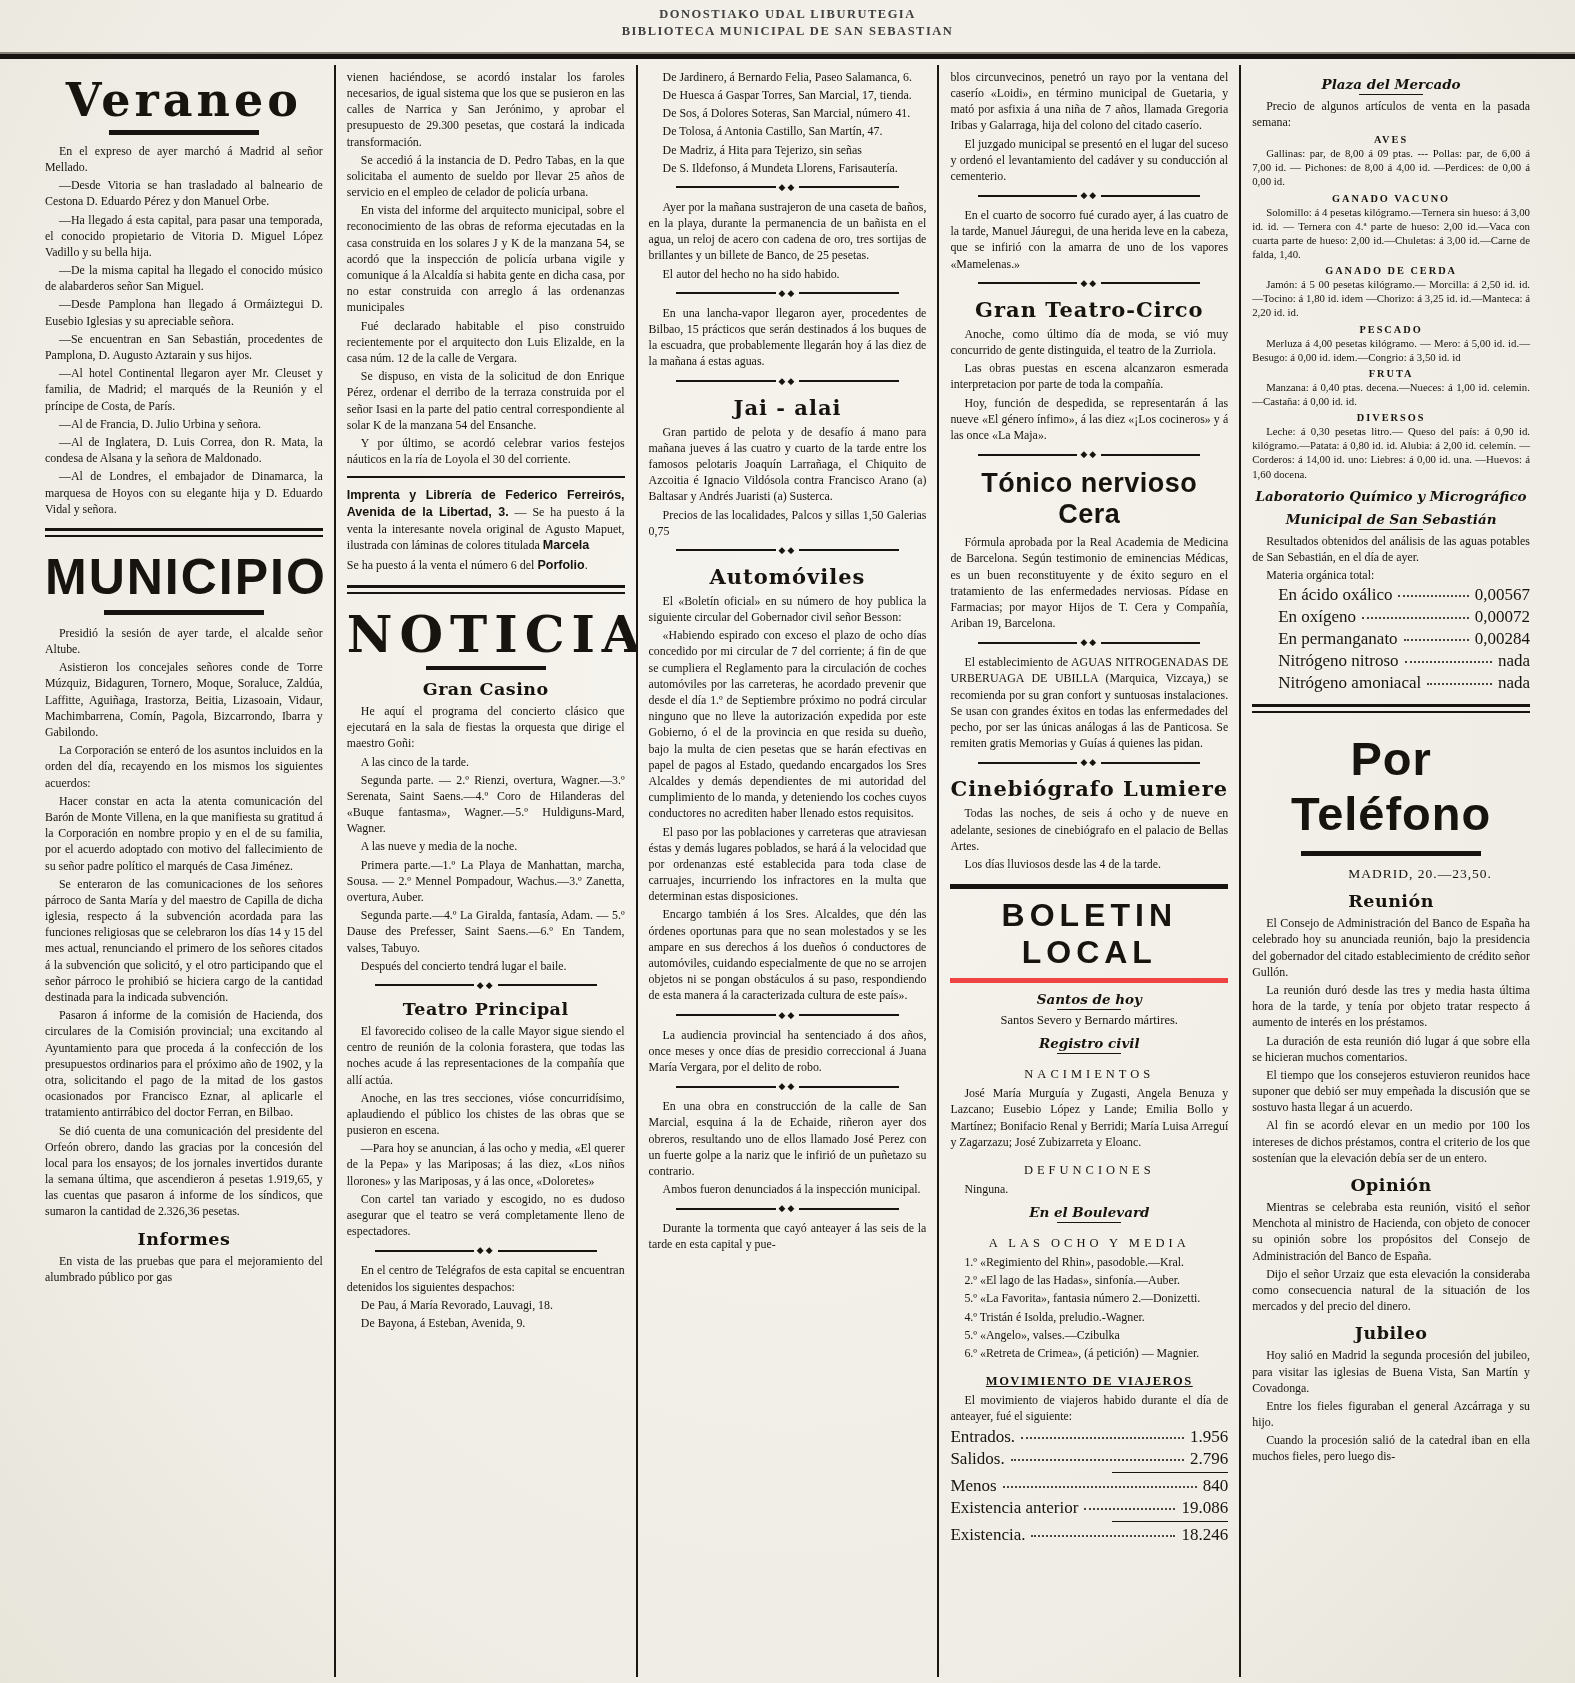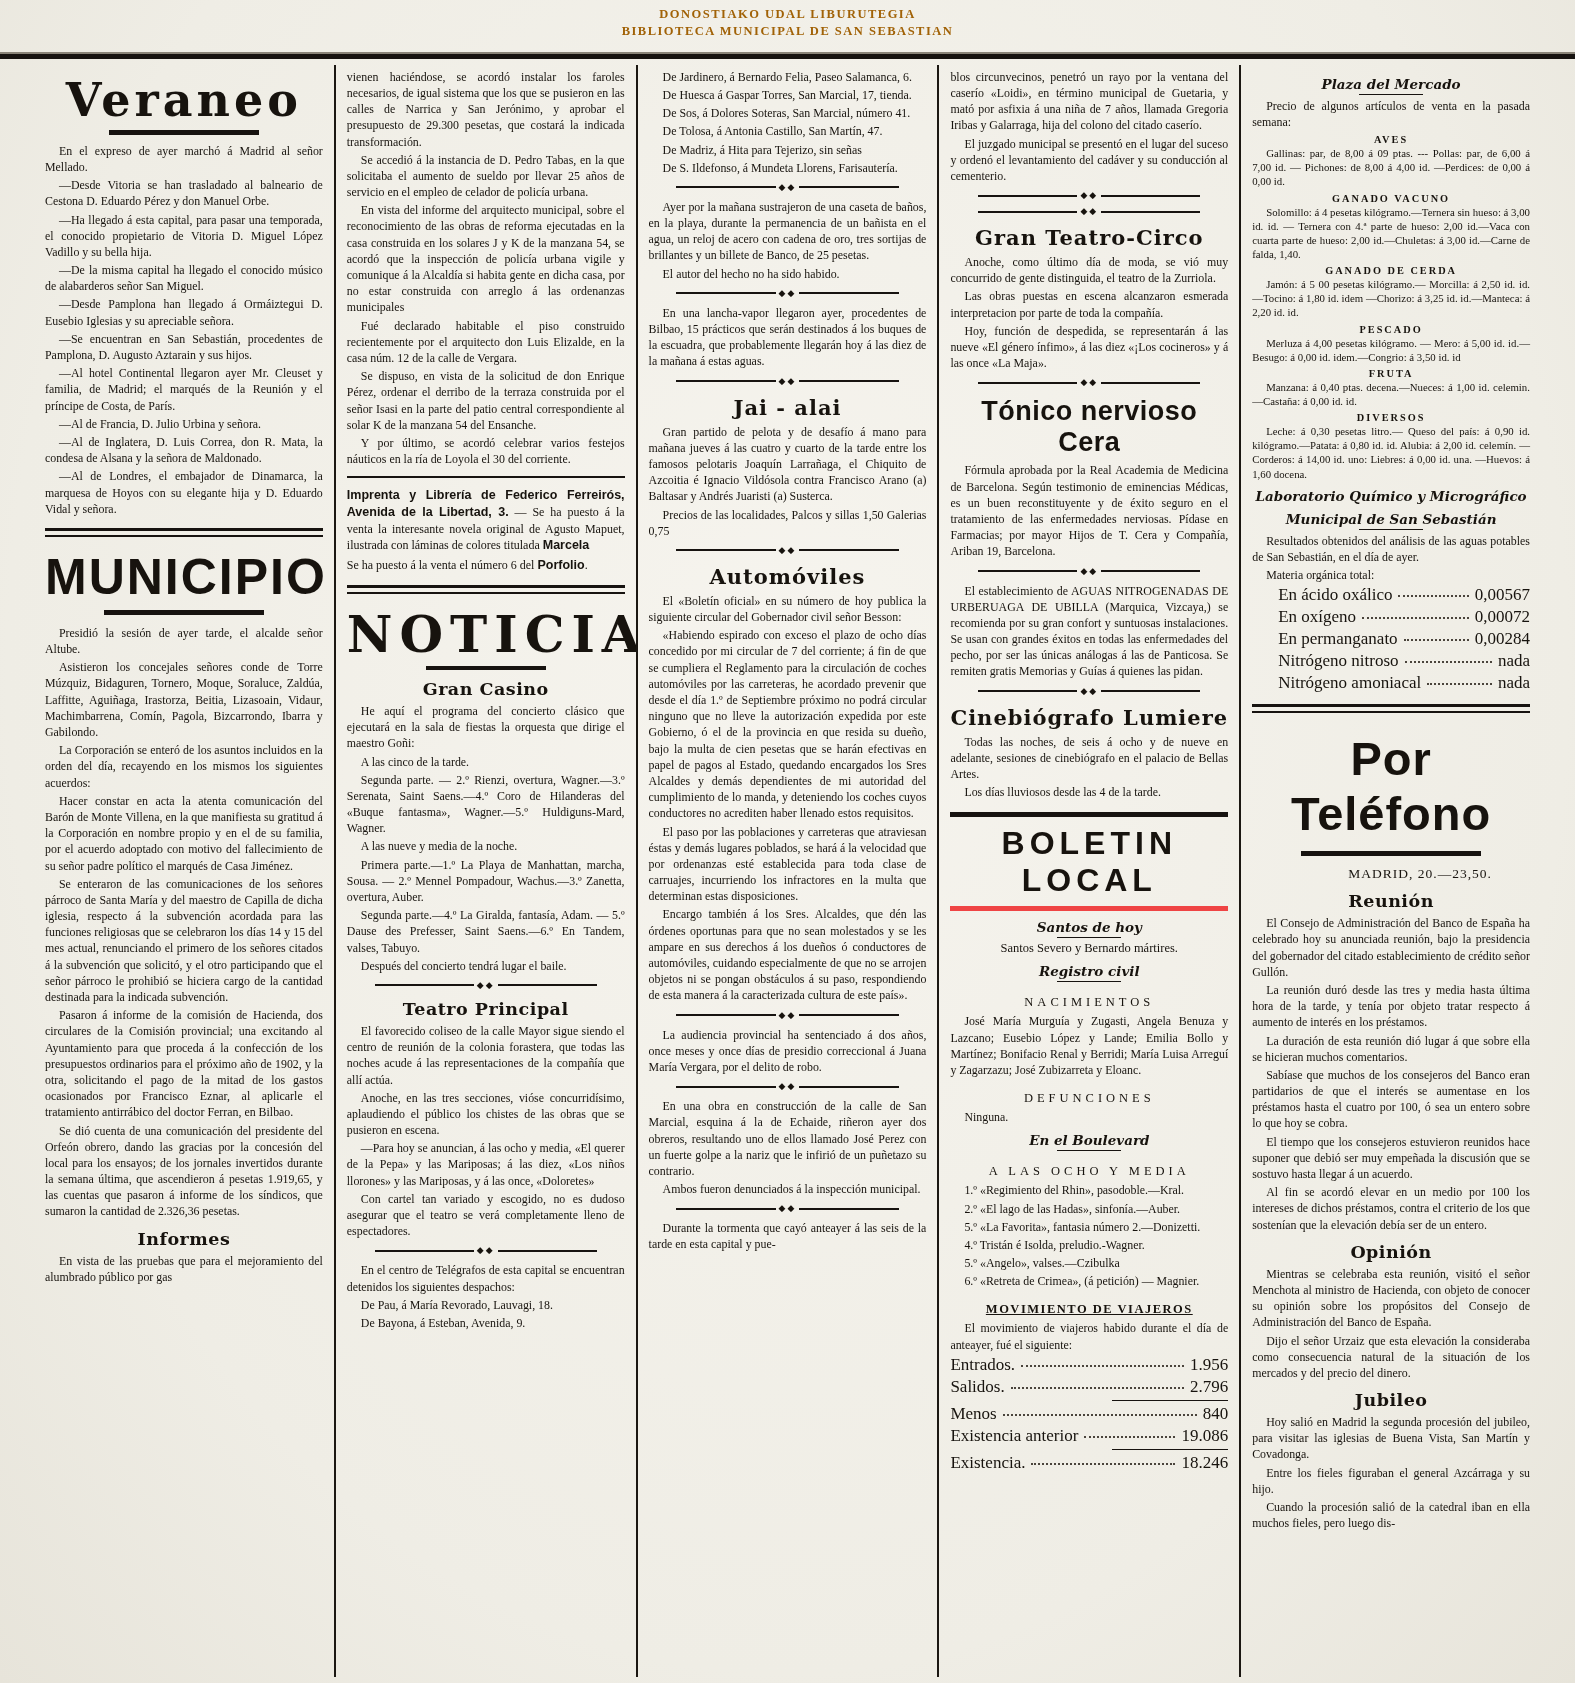--- a/index.html
+++ b/index.html
@@ -5,21 +5,21 @@
   html,body{margin:0;padding:0;}
   body{
     width:1575px;height:1683px;overflow:hidden;
     background:
       radial-gradient(ellipse at 50% 40%, #f6f4ee 0%, #efede5 70%, #e7e4da 100%);
     color:#17130e;
     font-family:"Liberation Serif", serif;
   }
   .page{width:1575px;height:1683px;position:relative;}
   header.stamp{padding-top:6px;text-align:center;font-family:"Liberation Serif",serif;
-    font-weight:bold;font-size:12.5px;letter-spacing:1.5px;color:#a16207;line-height:1.35;}
+    font-weight:bold;font-size:12.5px;letter-spacing:1.5px;color:#404040;line-height:1.35;}
   .top-rule{height:5px;background:#171310;margin:14px 0 0 0;box-shadow:0 -2px 0 #8a8478;}
   .cols{display:flex;align-items:stretch;padding:6px 34px 0 34px;height:1612px;}
   .col{flex:1 1 0;padding:4px 11px 0 11px;overflow:hidden;}
   .col + .col{border-left:2px solid #1b1712;}
 
   
   .t-veraneo{font-family:"DejaVu Serif",serif;font-weight:900;font-size:46px;
     text-align:center;letter-spacing:4px;margin:4px 0 4px;}
   .t-veraneo::after{content:"";display:block;width:150px;height:5px;background:#171310;margin:3px auto 8px;}
   .t-municipio{font-family:"Liberation Sans",sans-serif;font-weight:900;font-size:50px;
@@ -180,20 +180,21 @@
           <span class="g">◆◆</span>
         </div>
         <p class="para">Durante la tormenta que cayó anteayer á las seis de la tarde en esta capital y pue-</p>
       </section>
     <section class="col">
         <p class="para noindent">blos circunvecinos, penetró un rayo por la ventana del caserío «Loidi», en término municipal de Guetaria, y mató por asfixia á una niña de 7 años, llamada Gregoria Iribas y Galarraga, hija del colono del citado caserío.</p>
         <p class="para">El juzgado municipal se presentó en el lugar del suceso y ordenó el levantamiento del cadáver y su conducción al cementerio.</p>
         <div class="orn">
           <span class="g">◆◆</span>
         </div>
+        <p class="para">En el cuarto de socorro fué curado ayer, á las cuatro de la tarde, Manuel Jáuregui, de una herida leve en la cabeza, que se infirió con la amarra de uno de los vapores «Mamelenas.»</p>
         <div class="orn">
           <span class="g">◆◆</span>
         </div>
         <div class="subhead lg">Gran Teatro-Circo</div>
         <p class="para">Anoche, como último día de moda, se vió muy concurrido de gente distinguida, el teatro de la Zurriola.</p>
         <p class="para">Las obras puestas en escena alcanzaron esmerada interpretacion por parte de toda la compañía.</p>
         <p class="para">Hoy, función de despedida, se representarán á las nueve «El género ínfimo», á las diez «¡Los cocineros» y á las once «La Maja».</p>
         <div class="orn">
           <span class="g">◆◆</span>
         </div>
@@ -303,21 +304,20 @@
             <span class="val">nada</span>
           </div>
         </div>
         <div class="rule-double"></div>
         <div class="t-portelefono">Por Teléfono</div>
         <div class="dateline">MADRID, 20.—23,50.</div>
         <div class="subhead">Reunión</div>
         <p class="para">El Consejo de Administración del Banco de España ha celebrado hoy su anunciada reunión, bajo la presidencia del gobernador del citado establecimiento de crédito señor Gullón.</p>
         <p class="para">La reunión duró desde las tres y media hasta última hora de la tarde, y tenía por objeto tratar respecto á aumento de interés en los préstamos.</p>
         <p class="para">La duración de esta reunión dió lugar á que sobre ella se hicieran muchos comentarios.</p>
-        <p class="para">Sabíase que muchos de los consejeros del Banco eran partidarios de que el interés se aumentase en los préstamos hasta el cuatro por 100, ó sea un entero sobre lo que hoy se cobra.</p>
         <p class="para">El tiempo que los consejeros estuvieron reunidos hace suponer que debió ser muy empeñada la discusión que se sostuvo hasta llegar á un acuerdo.</p>
         <p class="para">Al fin se acordó elevar en un medio por 100 los intereses de dichos préstamos, contra el criterio de los que sostenían que la elevación debía ser de un entero.</p>
         <div class="subhead">Opinión</div>
         <p class="para">Mientras se celebraba esta reunión, visitó el señor Menchota al ministro de Hacienda, con objeto de conocer su opinión sobre los propósitos del Consejo de Administración del Banco de España.</p>
         <p class="para">Dijo el señor Urzaiz que esta elevación la consideraba como consecuencia natural de la situación de los mercados y del precio del dinero.</p>
         <div class="subhead">Jubileo</div>
         <p class="para">Hoy salió en Madrid la segunda procesión del jubileo, para visitar las iglesias de Buena Vista, San Martín y Covadonga.</p>
         <p class="para">Entre los fieles figuraban el general Azcárraga y su hijo.</p>
         <p class="para">Cuando la procesión salió de la catedral iban en ella muchos fieles, pero luego dis-</p>
       </section>

